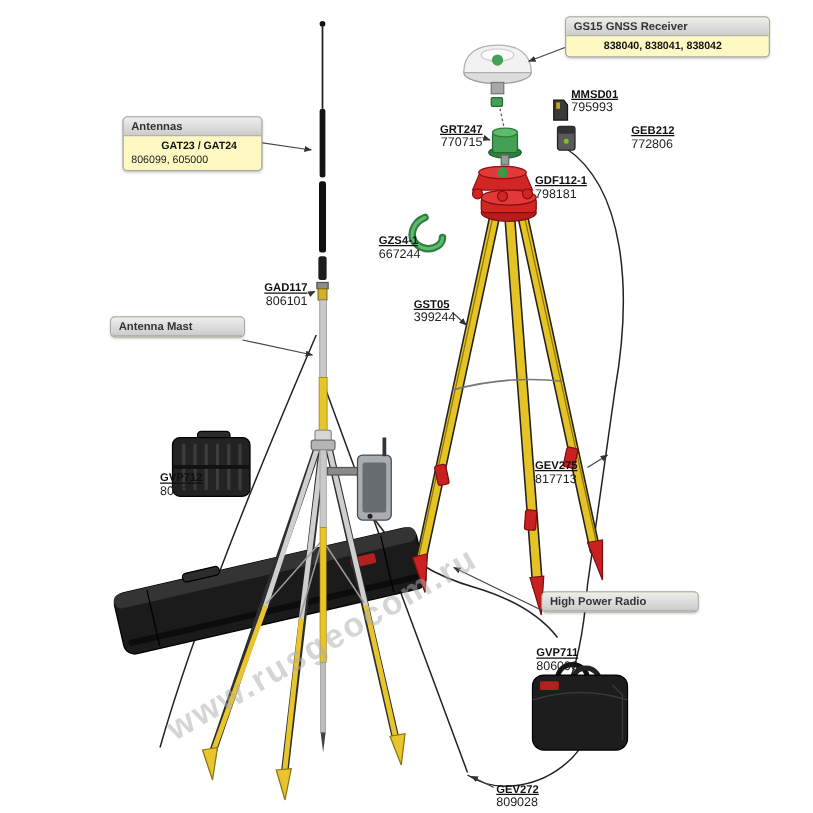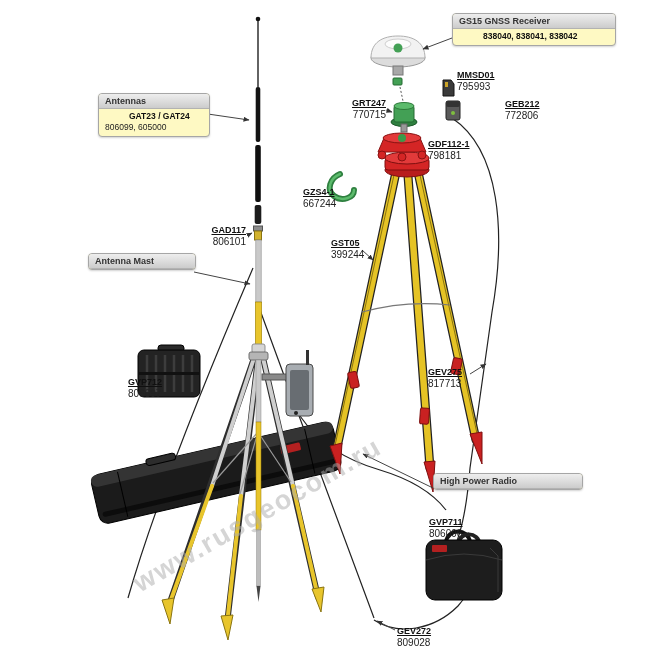--- a/index.html
+++ b/index.html
@@ -247,21 +247,21 @@
     <div class="hdr">GS15 GNSS Receiver</div>
     <div class="body">
       <div class="b1">838040, 838041, 838042</div>
     </div>
   </div>
 
   <div class="label-box" style="left:88px;top:253px;width:108px;">
     <div class="hdr">Antenna Mast</div>
   </div>
 
-  <div class="label-box" style="left:433px;top:473px;width:150px;">
+  <div class="label-box" style="left:433px;top:473px;width:126px;">
     <div class="hdr">High Power Radio</div>
   </div>
 
   <div class="part-label" style="left:346px;top:98px;width:40px;text-align:right;">
     <div class="name">GRT247</div>
     <div class="num">770715</div>
   </div>
 
   <div class="part-label" style="left:457px;top:70px;">
     <div class="name">MMSD01</div>

